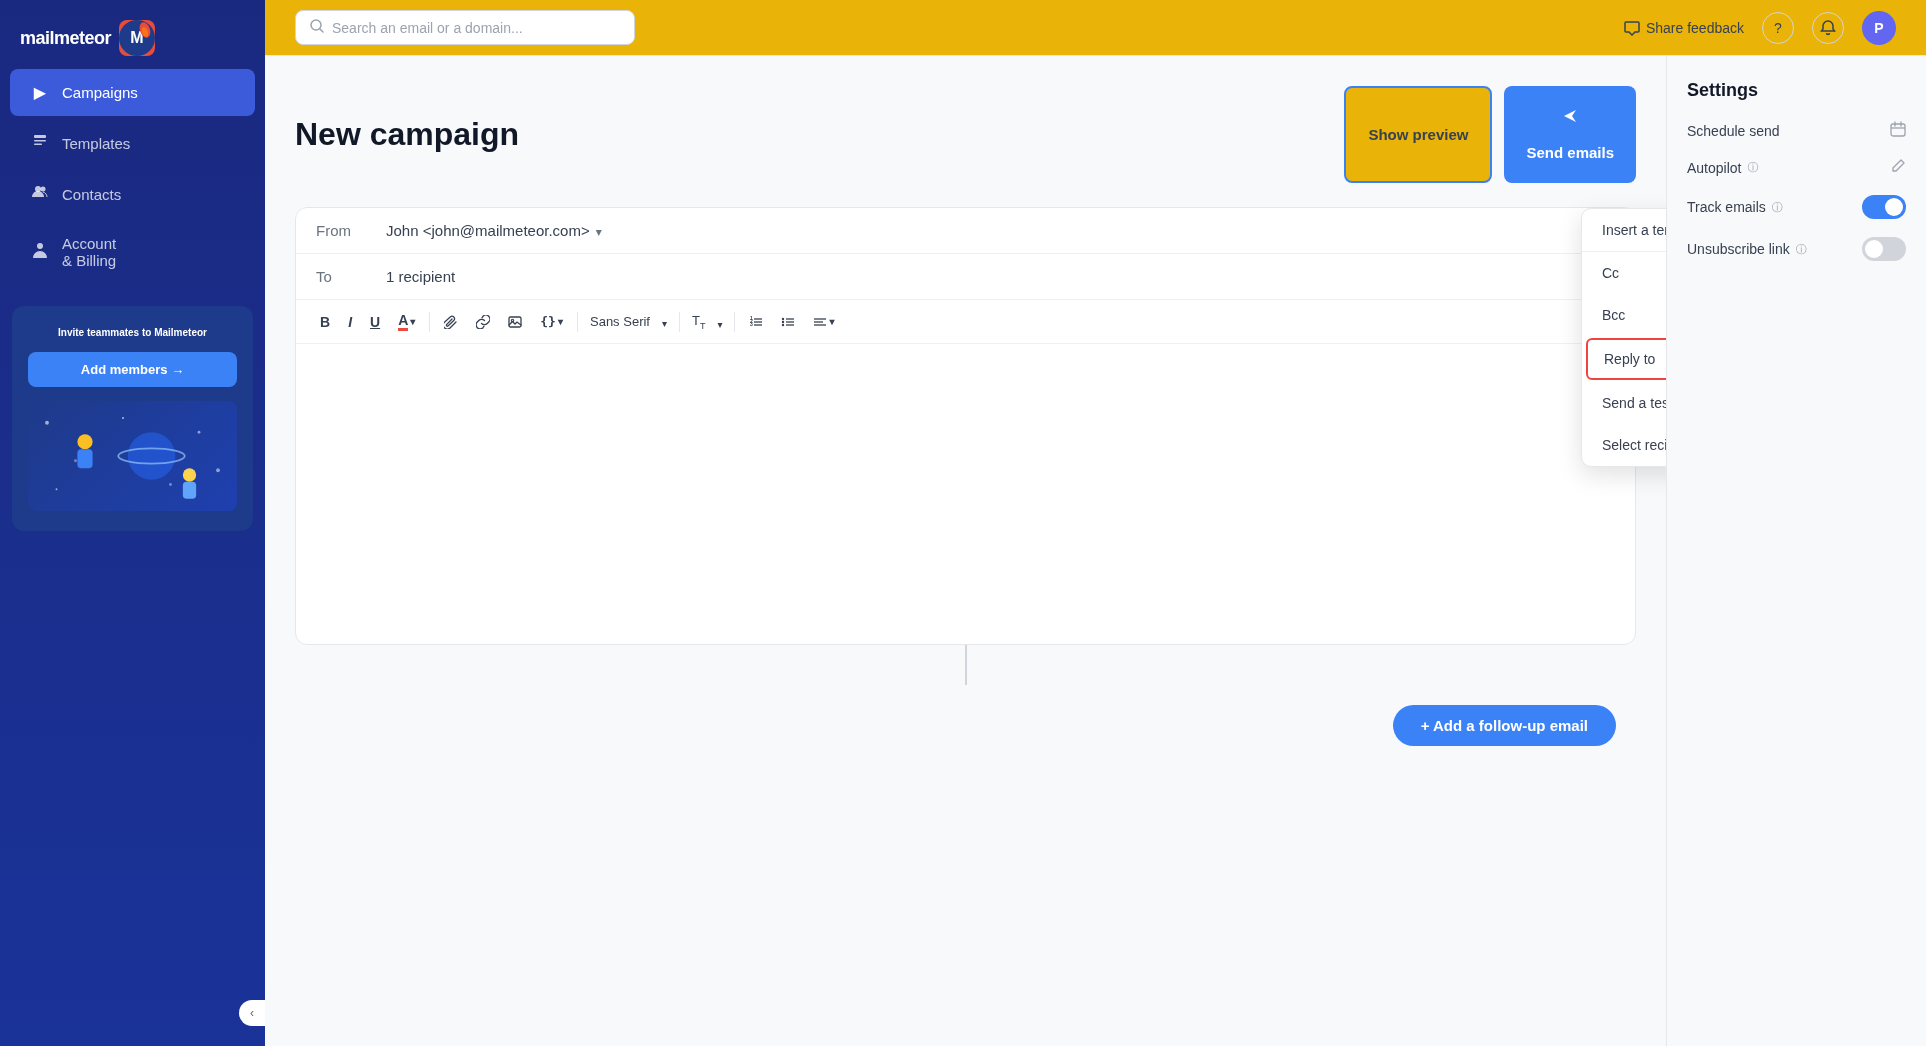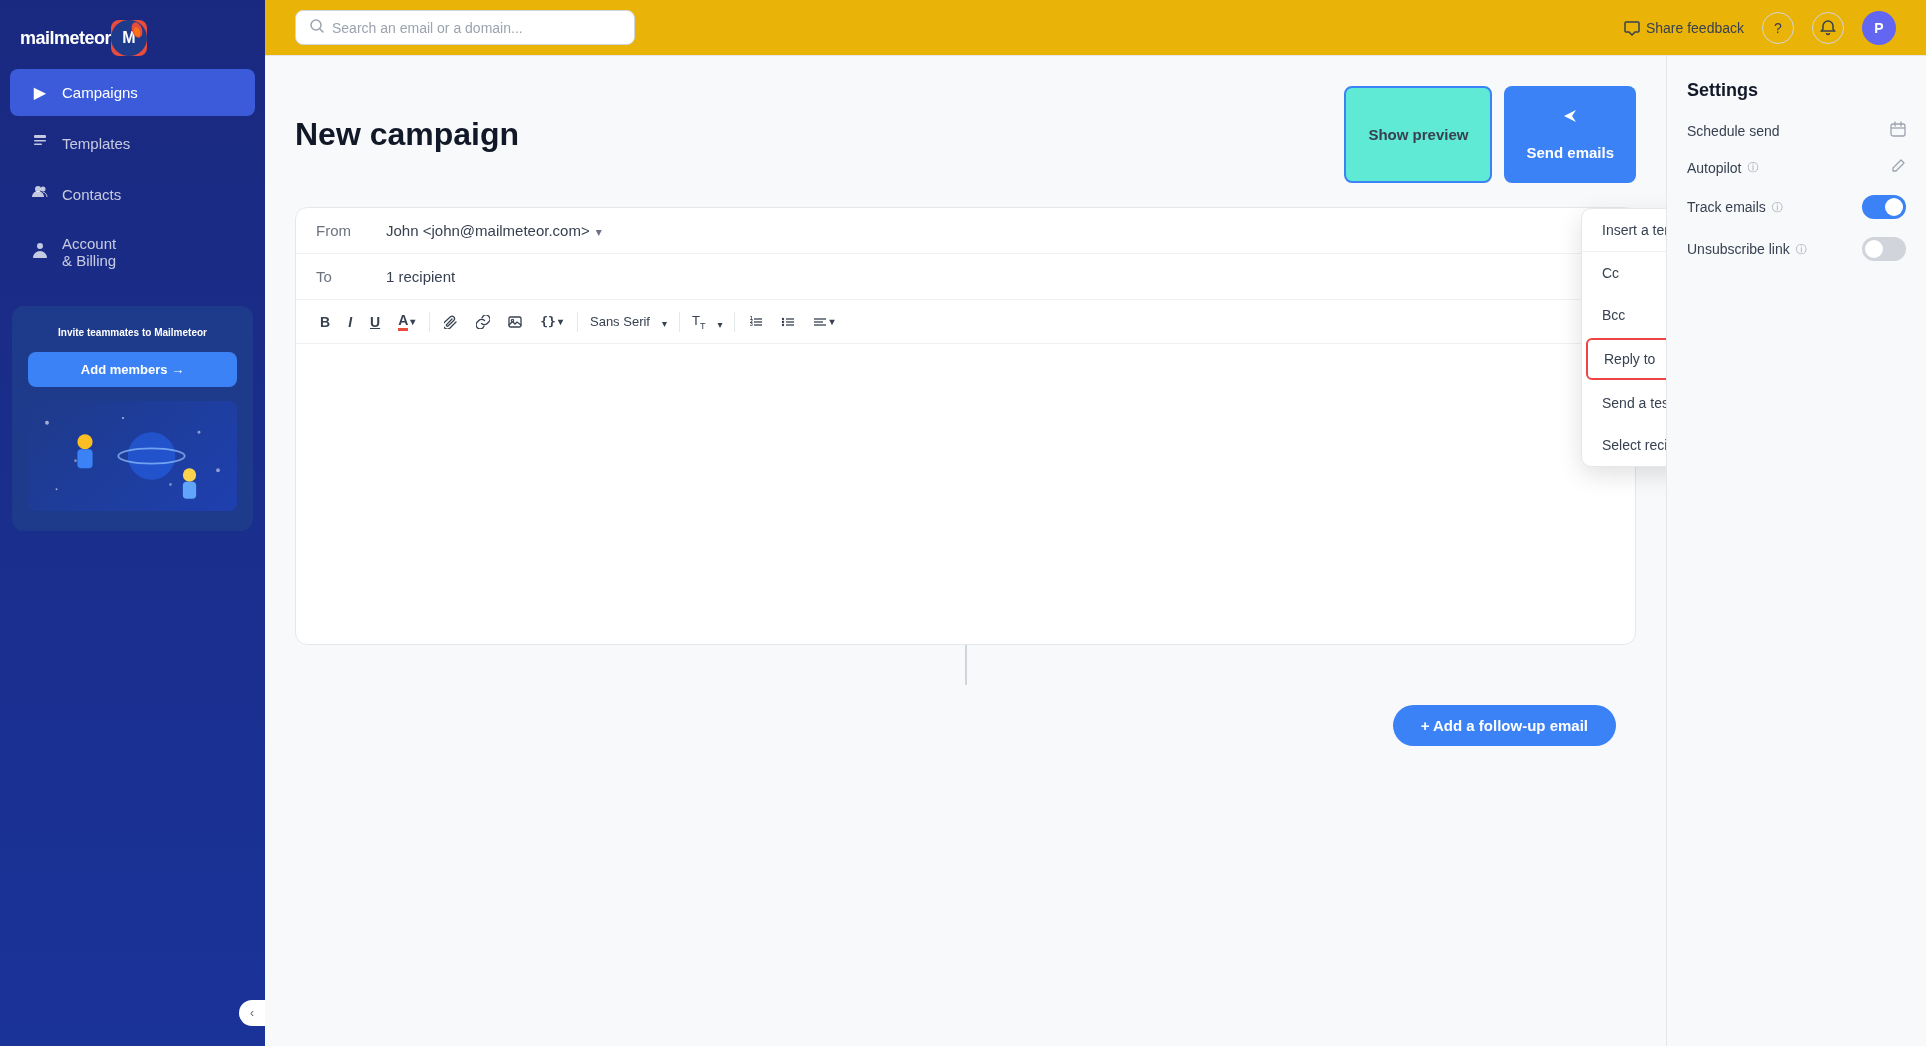--- a/index.html
+++ b/index.html
@@ -14,20 +14,21 @@
       display: flex;
       flex-direction: column;
       color: white;
       position: relative;
       overflow: hidden;
     }
     .sidebar-logo {
       display: flex;
       align-items: center;
       padding: 20px 20px 10px;
+      gap: 8px;
     }
     .logo-text {
       font-size: 18px;
       font-weight: 700;
       color: white;
       letter-spacing: -0.5px;
     }
     .logo-icon {
       width: 36px;
       height: 36px;
@@ -211,21 +212,21 @@
     .page-title {
       font-size: 32px;
       font-weight: 800;
       color: #111827;
     }
     .header-actions {
       display: flex;
       gap: 12px;
     }
     .show-preview-btn {
-      background: #5eead4;
+      background: #eab308;
       color: #374151;
       border: 2px solid #3b82f6;
       border-radius: 8px;
       padding: 10px 22px;
       font-size: 15px;
       font-weight: 600;
       cursor: pointer;
     }
     .send-emails-btn {
       background: #3b82f6;

